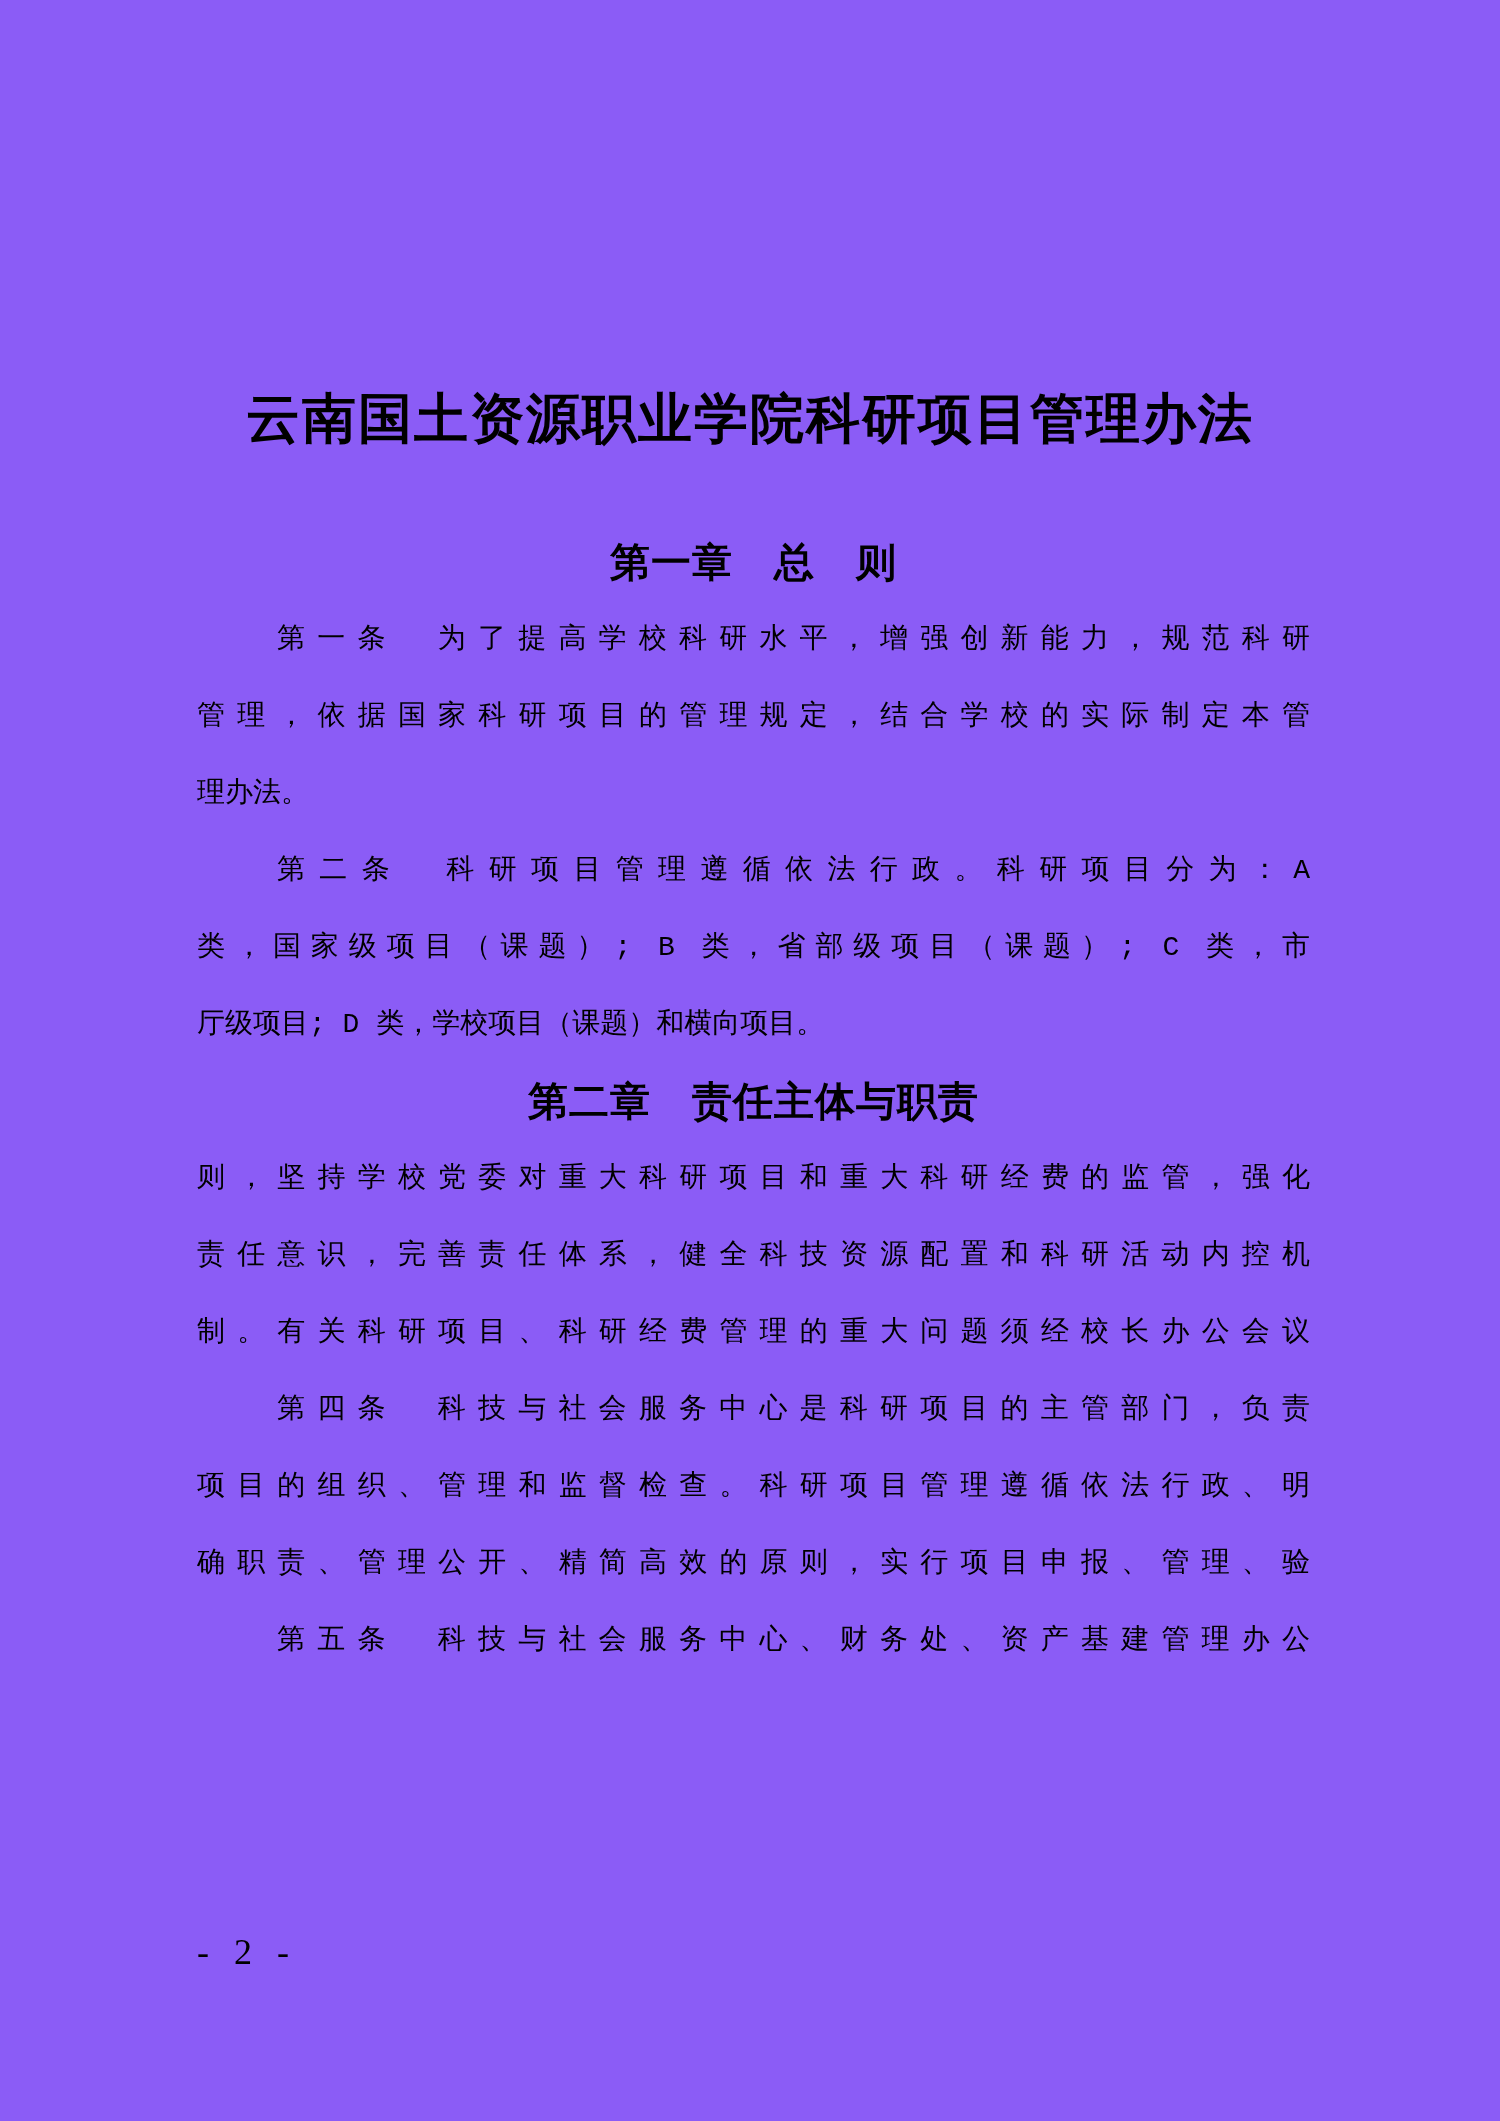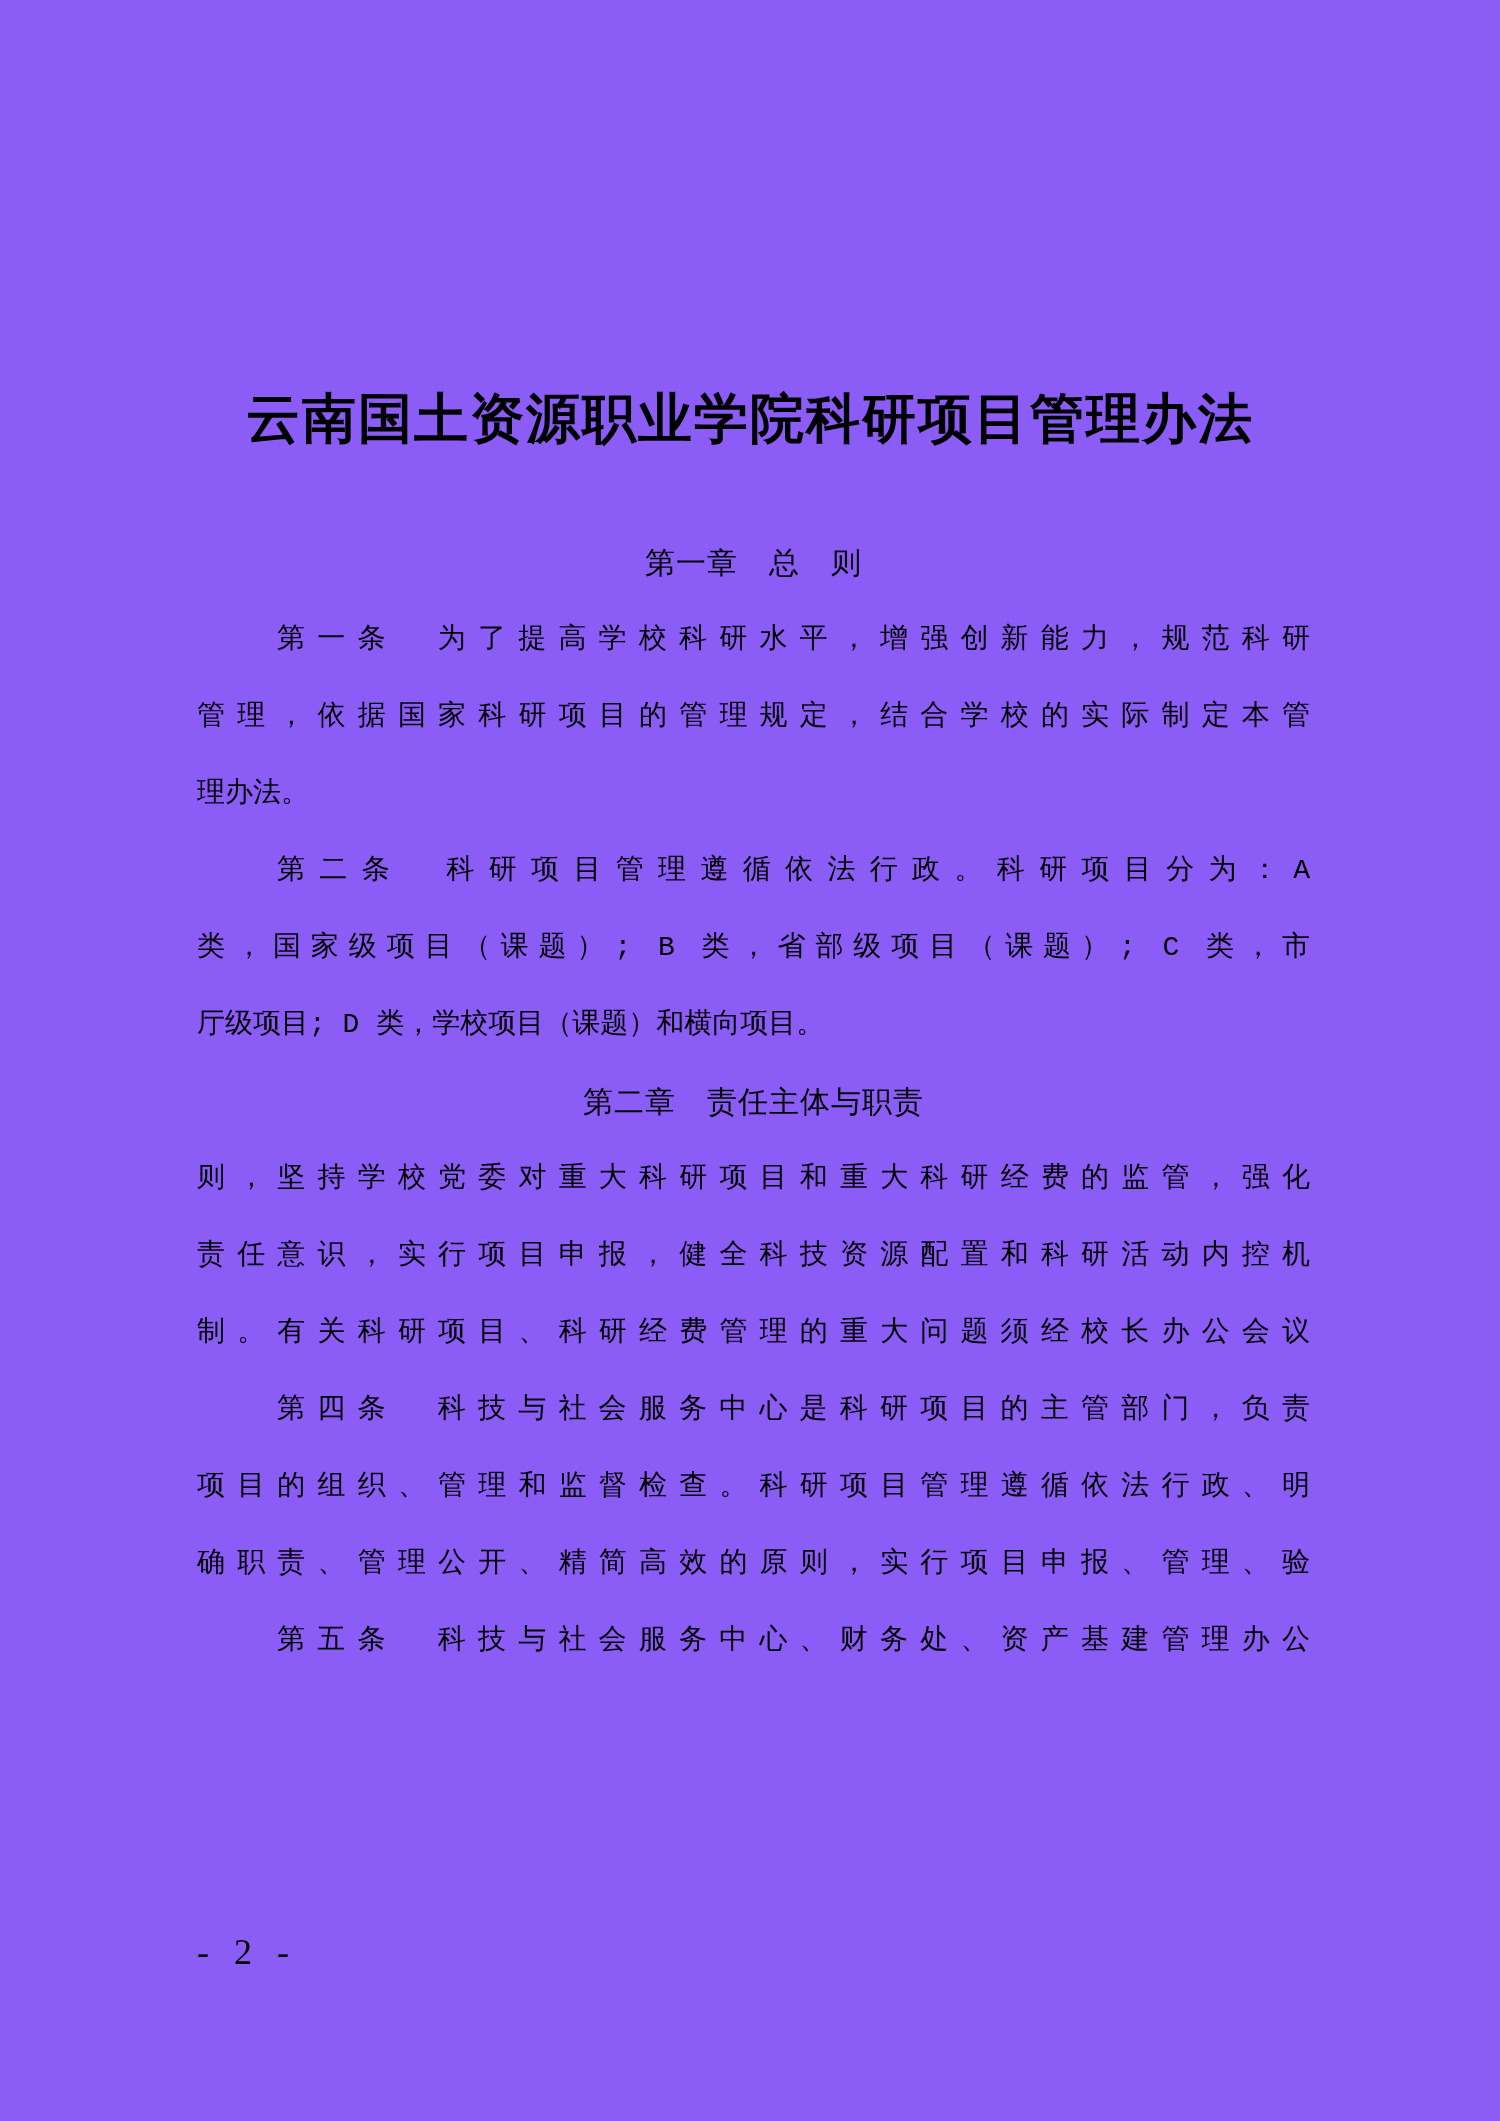--- a/index.html
+++ b/index.html
@@ -34,22 +34,22 @@
     position: absolute;
     top: 524px;
     left: 197px;
     width: 1113px;
   }
   .chapter-heading {
     height: 77px;
     line-height: 77px;
     text-align: center;
     font-family: "Liberation Sans", "DejaVu Sans", sans-serif;
-    font-weight: normal;
-    font-size: 30px;
+    font-weight: bold;
+    font-size: 40px;
     letter-spacing: 1px;
     white-space: nowrap;
   }
   .body-line {
     height: 77px;
     line-height: 77px;
     font-size: 28px;
     font-family: Liberation Mono, monospace;
     text-align: left;
     white-space: nowrap;
@@ -82,21 +82,21 @@
   <div class="doc-body" id="doc-body">
       <div class="chapter-heading">第一章　总　则</div>
       <div class="body-line indent justify">第一条　为了提高学校科研水平，增强创新能力，规范科研</div>
       <div class="body-line justify">管理，依据国家科研项目的管理规定，结合学校的实际制定本管</div>
       <div class="body-line">理办法。</div>
       <div class="body-line indent justify">第二条　科研项目管理遵循依法行政。科研项目分为：A</div>
       <div class="body-line justify">类，国家级项目（课题）; B 类，省部级项目（课题）; C 类，市</div>
       <div class="body-line">厅级项目; D 类，学校项目（课题）和横向项目。</div>
       <div class="chapter-heading">第二章　责任主体与职责</div>
       <div class="body-line justify">则，坚持学校党委对重大科研项目和重大科研经费的监管，强化</div>
-      <div class="body-line justify">责任意识，实行项目申报，健全科技资源配置和科研活动内控机</div>
+      <div class="body-line justify">责任意识，完善责任体系，健全科技资源配置和科研活动内控机</div>
       <div class="body-line justify">制。有关科研项目、科研经费管理的重大问题须经校长办公会议</div>
       <div class="body-line indent justify">第四条　科技与社会服务中心是科研项目的主管部门，负责</div>
       <div class="body-line justify">项目的组织、管理和监督检查。科研项目管理遵循依法行政、明</div>
       <div class="body-line justify">确职责、管理公开、精简高效的原则，实行项目申报、管理、验</div>
       <div class="body-line indent justify">第五条　科技与社会服务中心、财务处、资产基建管理办公</div>
     </div>
 
   <div class="page-footer">- 2 -</div>
 </div>
 

